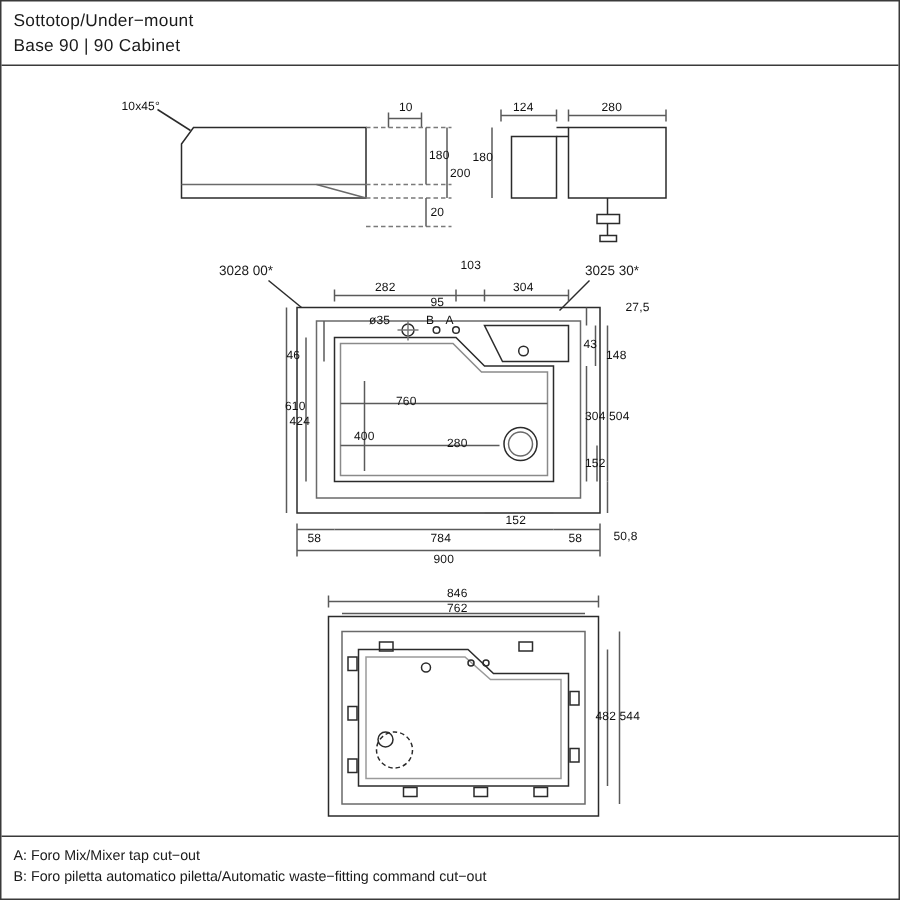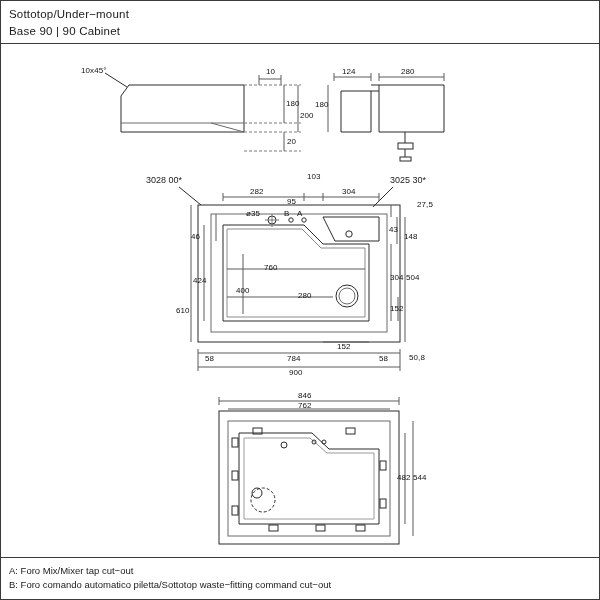--- a/index.html
+++ b/index.html
@@ -55,21 +55,21 @@
 <body>
 
 <div id="sheet">
 
   <div class="title t1">Sottotop/Under−mount</div>
   <div class="title t2">Base 90 | 90 Cabinet</div>
   <div class="hdr-line" style="top:42px;"></div>
 
   <div class="hdr-line" style="top:556px;"></div>
   <div class="note n1">A: Foro Mix/Mixer tap cut−out</div>
-  <div class="note n2">B: Foro comando automatico piletta/Sottotop waste−fitting command cut−out</div>
+  <div class="note n2">B: Foro piletta automatico piletta/Automatic waste−fitting command cut−out</div>
 
   <svg width="600" height="600">
 
     <path d="M120,95 L128,84 L243,84 L243,131 L120,131 Z" fill="none" stroke="#2b2b2b" stroke-width="1"></path>
     <line x1="120" y1="122" x2="243" y2="122" stroke="#6a6a6a" stroke-width="1"></line>
     <line x1="210" y1="122" x2="243" y2="131" stroke="#6a6a6a" stroke-width="1"></line>
 
     <line x1="104" y1="72" x2="126" y2="86" stroke="#2b2b2b" stroke-width="1"></line>
 
     <line x1="258" y1="78" x2="280" y2="78" stroke="#5a5a5a" stroke-width="1"></line>
@@ -202,21 +202,21 @@
   <div class="lbl" style="left:286px;top:196px;">95</div>
   <div class="lbl" style="left:306px;top:171px;">103</div>
   <div class="lbl" style="left:341px;top:186px;">304</div>
   <div class="lbl" style="left:416px;top:199px;">27,5</div>
   <div class="lbl" style="left:245px;top:208px;">ø35</div>
   <div class="lbl" style="left:283px;top:208px;">B</div>
   <div class="lbl" style="left:296px;top:208px;">A</div>
   <div class="lbl" style="left:190px;top:231px;">46</div>
   <div class="lbl" style="left:388px;top:224px;">43</div>
   <div class="lbl" style="left:403px;top:231px;">148</div>
-  <div class="lbl" style="left:175px;top:265px;margin-top:40px;">610</div>
+  <div class="lbl" style="left:189px;top:265px;">610</div>
   <div class="lbl" style="left:192px;top:275px;">424</div>
   <div class="lbl" style="left:235px;top:285px;">400</div>
   <div class="lbl" style="left:263px;top:262px;">760</div>
   <div class="lbl" style="left:297px;top:290px;">280</div>
   <div class="lbl" style="left:389px;top:272px;">304</div>
   <div class="lbl" style="left:405px;top:272px;">504</div>
   <div class="lbl" style="left:389px;top:303px;">152</div>
   <div class="lbl" style="left:336px;top:341px;">152</div>
   <div class="lbl" style="left:204px;top:353px;">58</div>
   <div class="lbl" style="left:286px;top:353px;">784</div>

